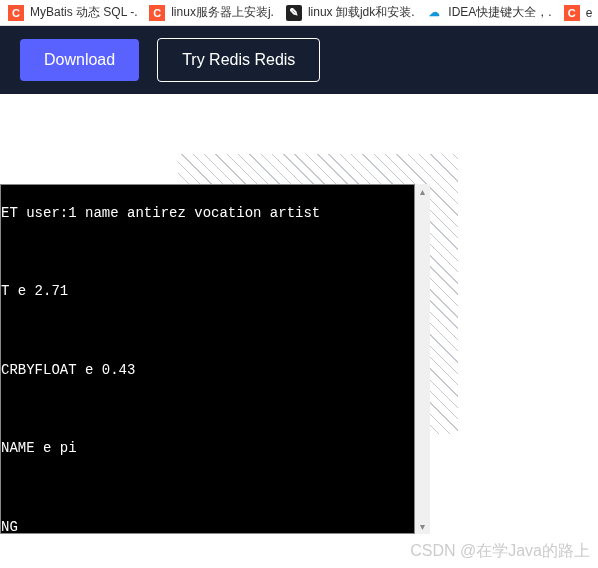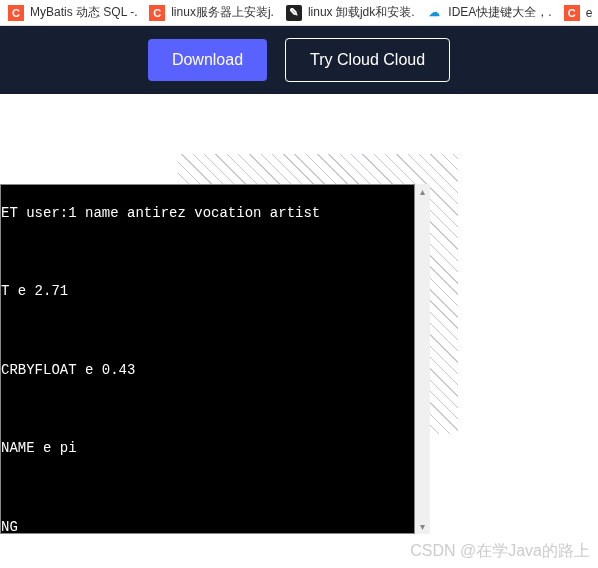--- a/index.html
+++ b/index.html
@@ -43,21 +43,20 @@
       flex-shrink: 0;
     }
     .favicon.csdn { background: #fc5531; color: #fff; }
     .favicon.dark { background: #222; color: #fff; border-radius: 2px; }
     .favicon.idea { color: #1296db; }
     .nav-banner {
       background: #161f31;
       height: 68px;
       display: flex;
       align-items: center;
-      justify-content: center;
       gap: 18px;
       padding: 0 20px;
     }
     .btn {
       padding: 12px 24px;
       font-size: 16px;
       font-family: Arial, sans-serif;
       cursor: pointer;
       border-radius: 4px;
     }
@@ -156,21 +155,21 @@
     <span>IDEA快捷键大全，...</span>
   </div>
   <div class="tab">
     <span class="favicon csdn">C</span>
     <span>e</span>
   </div>
 </div>
 
 <div class="nav-banner">
   <button class="btn btn-download">Download</button>
-  <button class="btn btn-cloud">Try Cloud Cloud</button>
+  <button class="btn btn-cloud">Try Redis Redis</button>
 </div>
 
 <div class="content-area">
   <div class="diagonal-bg"></div>
   <div class="terminal-wrap">
     <div class="terminal" id="terminal">ET user:1 name antirez vocation artist
 
 T e 2.71
 
 CRBYFLOAT e 0.43

